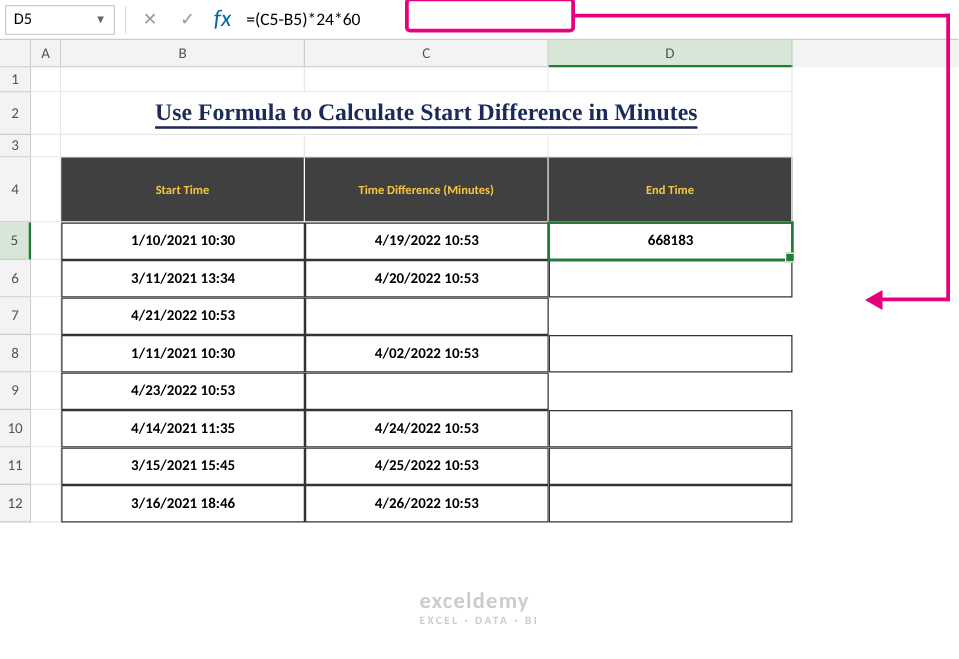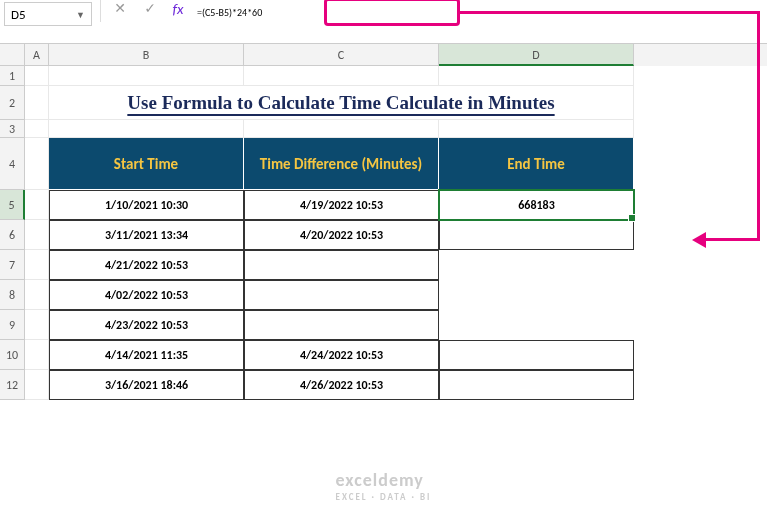--- a/index.html
+++ b/index.html
@@ -1,36 +1,36 @@
 <!DOCTYPE html>
 <html><head>
 <meta charset="utf-8">
 <style>
 *{box-sizing:border-box;margin:0;padding:0;font-family:Calibri,Arial,sans-serif}
 body{background:#fff;width:767px;height:527px;position:relative;overflow:hidden}
-.formula-bar{display:flex;height:44px;border-bottom:1px solid #ccc;background:#fff}
+.formula-bar{display:flex;align-items:center;height:32px;border-bottom:1px solid #ccc;background:#fff}
 .name-box{width:88px;height:24px;border:1px solid #ccc;margin:2px 4px;padding:2px 6px;font-size:13px;display:flex;align-items:center;justify-content:space-between}
 .name-box .chev{font-size:9px;color:#666}
 .fb-sep{width:1px;height:22px;background:#ddd;margin:0 4px}
 .fb-btn{width:30px;text-align:center;color:#999;font-size:14px}
-.fx{font-style:italic;font-size:15px;color:#6d28d9;width:26px;text-align:center}
-.formula-input{flex:1;height:24px;padding:2px 6px;font-size:10px;border:none;outline:none}
+.fx{font-style:italic;font-size:19px;color:#0369a1;width:26px;text-align:center}
+.formula-input{flex:1;height:24px;padding:2px 6px;font-size:14px;border:none;outline:none}
 .grid-wrap{position:relative}
 .hdr-row{display:flex;height:22px;background:#f3f3f3}
 .corner{width:25px;border-right:1px solid #ccc;border-bottom:1px solid #ccc;background:#f3f3f3}
 .col-hdr{border-right:1px solid #ccc;border-bottom:1px solid #ccc;text-align:center;font-size:12px;color:#555;line-height:22px;background:#f3f3f3}
 .col-A{width:24px}.col-B{width:195px}.col-C{width:195px}.col-D{width:195px}
 .col-hdr.sel{background:#d8e6d8;border-bottom:2px solid #1e7e34}
 .row{display:flex}
 .row-hdr{width:25px;border-right:1px solid #ccc;border-bottom:1px solid #ccc;text-align:center;font-size:12px;color:#555;background:#f3f3f3;display:flex;align-items:center;justify-content:center}
 .row-hdr.sel{background:#d8e6d8;border-right:2px solid #1e7e34}
 .cell{border-right:1px solid #e8e8e8;border-bottom:1px solid #e8e8e8;font-size:13px;padding:2px 4px;display:flex;align-items:center;background:#fff}
 .r1{height:20px}.r2{height:34px}.r3{height:18px}.r4{height:52px}.r-data{height:30px}
 .title-cell{font-family:Georgia,serif;font-weight:bold;font-size:19px;color:#1b2a5a;justify-content:center;text-decoration:underline;text-decoration-thickness:2px;text-underline-offset:5px}
-.th-cell{background:#0c4a6e;color:#f5c542;font-weight:bold;font-size:15px;justify-content:center;text-align:center;border-right:1px solid #fff;border-bottom:1px solid #fff;line-height:1.2}
+.th-cell{background:#404040;color:#f5c542;font-weight:bold;font-size:10px;justify-content:center;text-align:center;border-right:1px solid #fff;border-bottom:1px solid #fff;line-height:1.2}
 .data-cell{font-weight:bold;font-size:12px;justify-content:center;border:1px solid #333}
 .selected-cell{outline:2px solid #1e7e34;outline-offset:-1px;position:relative}
 .selected-cell::after{content:"";position:absolute;right:-3px;bottom:-3px;width:6px;height:6px;background:#1e7e34;border:1px solid #fff}
 .annot{position:absolute;border:3px solid #e6007e;border-radius:4px;pointer-events:none;z-index:50}
 .annot-formula{top:-2px;left:324px;width:136px;height:28px}
 .arrow-h{position:absolute;top:11px;left:460px;width:300px;height:3px;background:#e6007e;z-index:49}
 .arrow-v{position:absolute;top:11px;left:757px;width:3px;height:230px;background:#e6007e;z-index:49}
 .arrow-h2{position:absolute;top:238px;left:700px;width:60px;height:3px;background:#e6007e;z-index:49}
 .arrow-head{position:absolute;top:232px;left:692px;width:0;height:0;border-top:8px solid transparent;border-bottom:8px solid transparent;border-right:14px solid #e6007e;z-index:50}
 .watermark{position:absolute;bottom:25px;left:50%;transform:translateX(-50%);font-size:18px;color:#ccc;font-weight:bold;letter-spacing:1px;z-index:1;pointer-events:none}
@@ -64,21 +64,21 @@
     <div class="row-hdr r1">1</div>
     <div class="cell col-A r1"></div>
     <div class="cell col-B r1"></div>
     <div class="cell col-C r1"></div>
     <div class="cell col-D r1"></div>
   </div>
 
   <div class="row">
     <div class="row-hdr r2">2</div>
     <div class="cell col-A r2"></div>
-    <div class="cell r2 title-cell" style="width:585px">Use Formula to Calculate Time Calculate in Minutes</div>
+    <div class="cell r2 title-cell" style="width:585px">Use Formula to Calculate Start Difference in Minutes</div>
   </div>
 
   <div class="row">
     <div class="row-hdr r3">3</div>
     <div class="cell col-A r3"></div>
     <div class="cell col-B r3"></div>
     <div class="cell col-C r3"></div>
     <div class="cell col-D r3"></div>
   </div>
 
@@ -107,34 +107,42 @@
       </div>
       <div class="row">
         <div class="row-hdr r-data">7</div>
         <div class="cell col-A r-data"></div>
         <div class="cell col-C r-data data-cell">4/21/2022 10:53</div>
         <div class="cell col-D r-data data-cell"></div>
       </div>
       <div class="row">
         <div class="row-hdr r-data">8</div>
         <div class="cell col-A r-data"></div>
+        <div class="cell col-B r-data data-cell">1/11/2021 10:30</div>
         <div class="cell col-C r-data data-cell">4/02/2022 10:53</div>
         <div class="cell col-D r-data data-cell"></div>
       </div>
       <div class="row">
         <div class="row-hdr r-data">9</div>
         <div class="cell col-A r-data"></div>
         <div class="cell col-C r-data data-cell">4/23/2022 10:53</div>
         <div class="cell col-D r-data data-cell"></div>
       </div>
       <div class="row">
         <div class="row-hdr r-data">10</div>
         <div class="cell col-A r-data"></div>
         <div class="cell col-B r-data data-cell">4/14/2021 11:35</div>
         <div class="cell col-C r-data data-cell">4/24/2022 10:53</div>
+        <div class="cell col-D r-data data-cell"></div>
+      </div>
+      <div class="row">
+        <div class="row-hdr r-data">11</div>
+        <div class="cell col-A r-data"></div>
+        <div class="cell col-B r-data data-cell">3/15/2021 15:45</div>
+        <div class="cell col-C r-data data-cell">4/25/2022 10:53</div>
         <div class="cell col-D r-data data-cell"></div>
       </div>
       <div class="row">
         <div class="row-hdr r-data">12</div>
         <div class="cell col-A r-data"></div>
         <div class="cell col-B r-data data-cell">3/16/2021 18:46</div>
         <div class="cell col-C r-data data-cell">4/26/2022 10:53</div>
         <div class="cell col-D r-data data-cell"></div>
       </div>
     </div>

